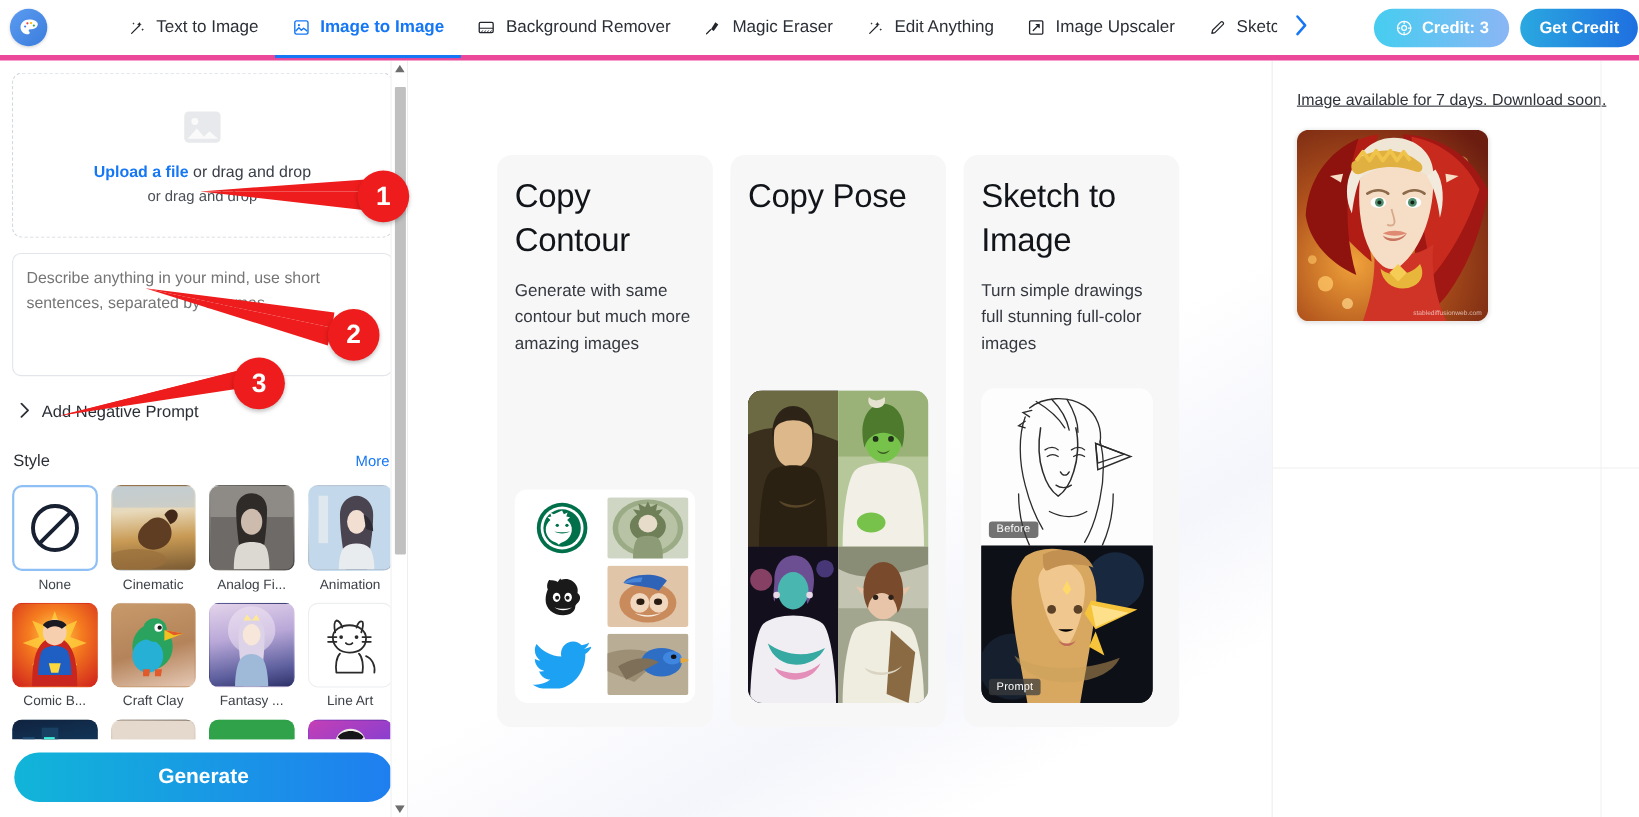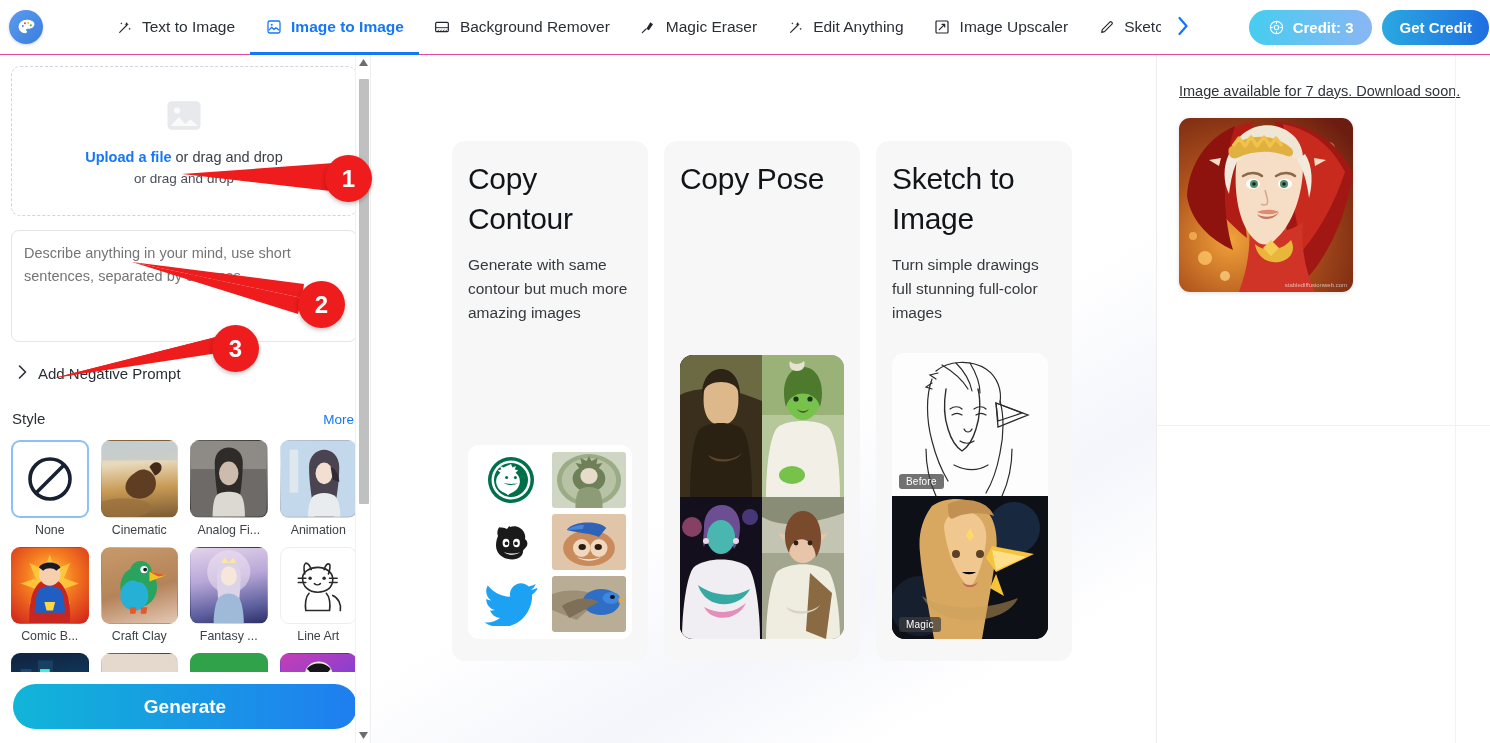--- a/index.html
+++ b/index.html
@@ -6,21 +6,21 @@
   html, body {
     width: 1490px; height: 743px;
     font-family: "Liberation Sans", sans-serif;
     background: #ffffff; overflow: hidden;
   }
   .app { position: relative; width: 1490px; height: 743px; display: flex; flex-direction: column; }
 
   
   .header {
     height: 55px; min-height: 55px; background: #fff;
-    border-bottom: 1px solid #ec4899;
+    border-bottom: 5px solid #ec4899;
     display: flex; align-items: center; position: relative; z-index: 30;
   }
   .logo {
     width: 34px; height: 34px; margin-left: 9px; border-radius: 50%;
     background: linear-gradient(135deg, #5b9bf0 0%, #3b7ddd 100%);
     display: flex; align-items: center; justify-content: center; flex: none;
     box-shadow: 0 1px 3px rgba(0,0,0,.18);
   }
   .nav { display: flex; align-items: center; margin-left: 58px; height: 55px; overflow: hidden; }
   .tab {
@@ -688,21 +688,21 @@
                   <circle cx="64" cy="58" r="4" fill="#5b4226"></circle>
                   <circle cx="88" cy="58" r="4" fill="#5b4226"></circle>
                   <path d="M70 76c4 3 10 3 14 0"></path>
                   <path d="M70 86c4 4 12 4 16 0-3 7-13 7-16 0z" fill="#c06a58"></path>
                   <path d="M74 40l4-8 4 8-4 5z" fill="#ffd86a"></path>
                   <path d="M100 50l42 8-38 18-10-14z" fill="#f5c43a"></path>
                   <path d="M100 54l34 7-30 13z" fill="#ffe08a"></path>
                   <path d="M104 78l8 22-14-8z" fill="#f5c43a"></path>
                   <path d="M30 100c20 14 60 16 96 2-12 28-80 32-96-2z" fill="#caa05a" opacity=".5"></path>
                 </svg>
-                <div class="ba-tag">Magic</div>
+                <div class="ba-tag">Prompt</div>
               </div>
             </div>
           </div>
         </div>
 
       </div>
     </div>
 
     <div class="rightpanel">
       <div class="avail-text">Image available for 7 days. Download soon.</div>

